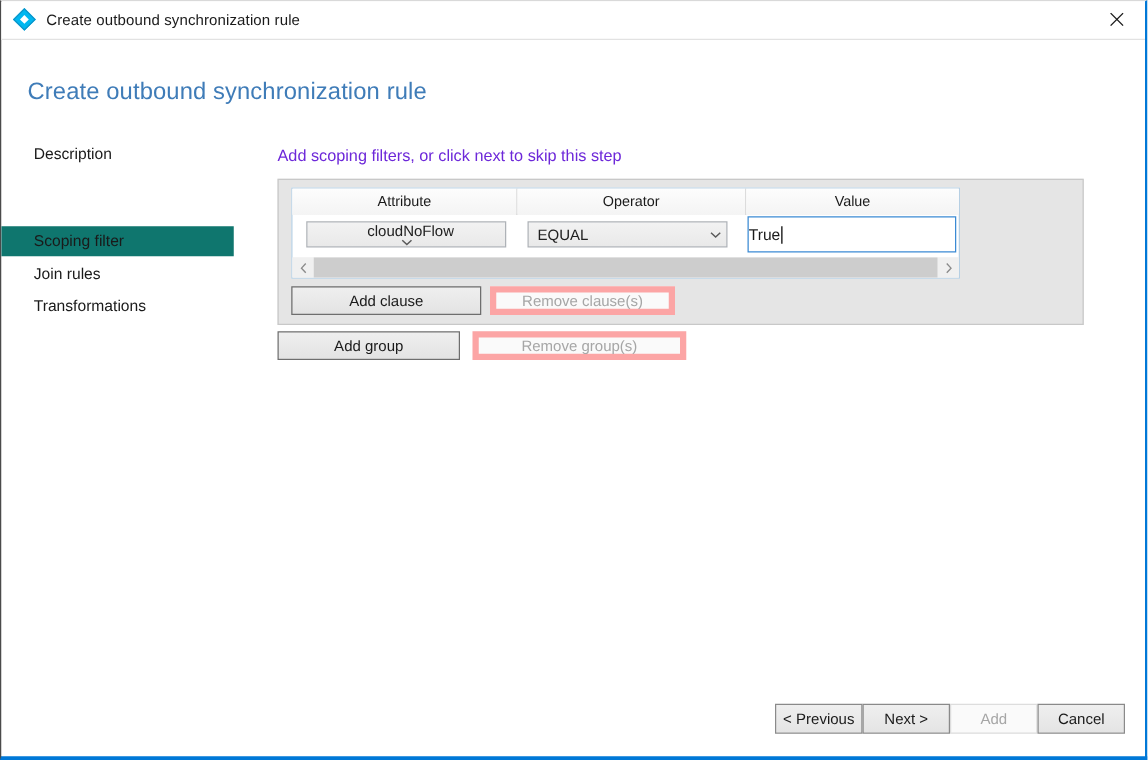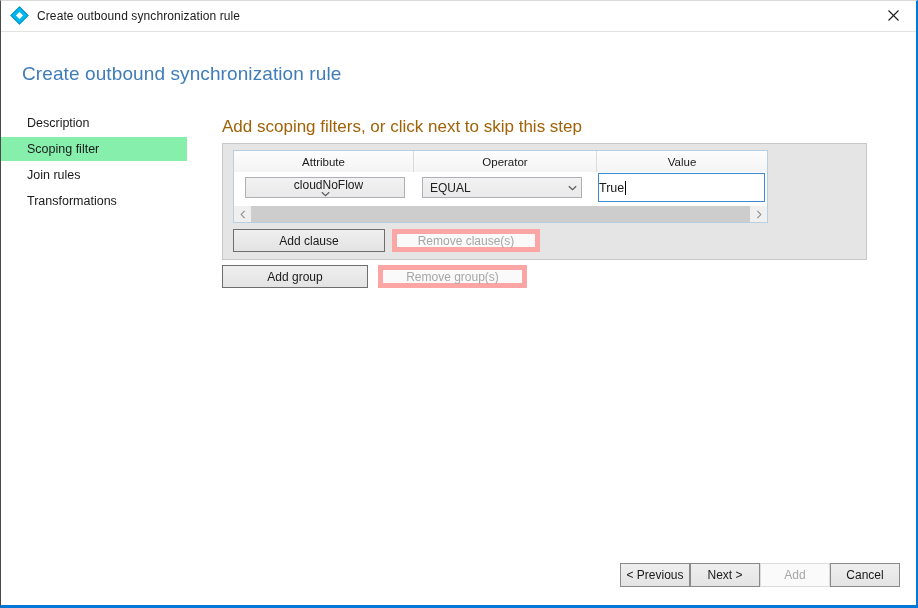--- a/index.html
+++ b/index.html
@@ -98,31 +98,32 @@
     height: 24px;
     display: flex;
     align-items: center;
     padding-left: 26px;
     font-size: 12.5px;
     color: #1a1a1a;
     cursor: default;
     box-sizing: border-box;
   }
   .nav-item.selected {
-    background: #86efac;
+    background: #0f766e;
+    margin-top: 44px;
   }
   .nav-spacer { height: 2px; }
 
   
   .content-heading {
     position: absolute;
     left: 221px;
     top: 116px;
-    font-size: 17px;
-    color: #a16207;
+    font-size: 13px;
+    color: #6d28d9;
     white-space: nowrap;
   }
 
   .group-panel {
     position: absolute;
     left: 221px;
     top: 142px;
     width: 645px;
     height: 117px;
     box-sizing: border-box;
@@ -291,21 +292,21 @@
     position: absolute;
     left: 221px;
     top: 264px;
     width: 146px;
     height: 23px;
   }
   .btn-remove-group {
     position: absolute;
     left: 377px;
     top: 264px;
-    width: 149px;
+    width: 171px;
     height: 23px;
   }
 
   
   .footer {
     position: absolute;
     right: 16px;
     bottom: 18px;
     display: flex;
     gap: 0;

